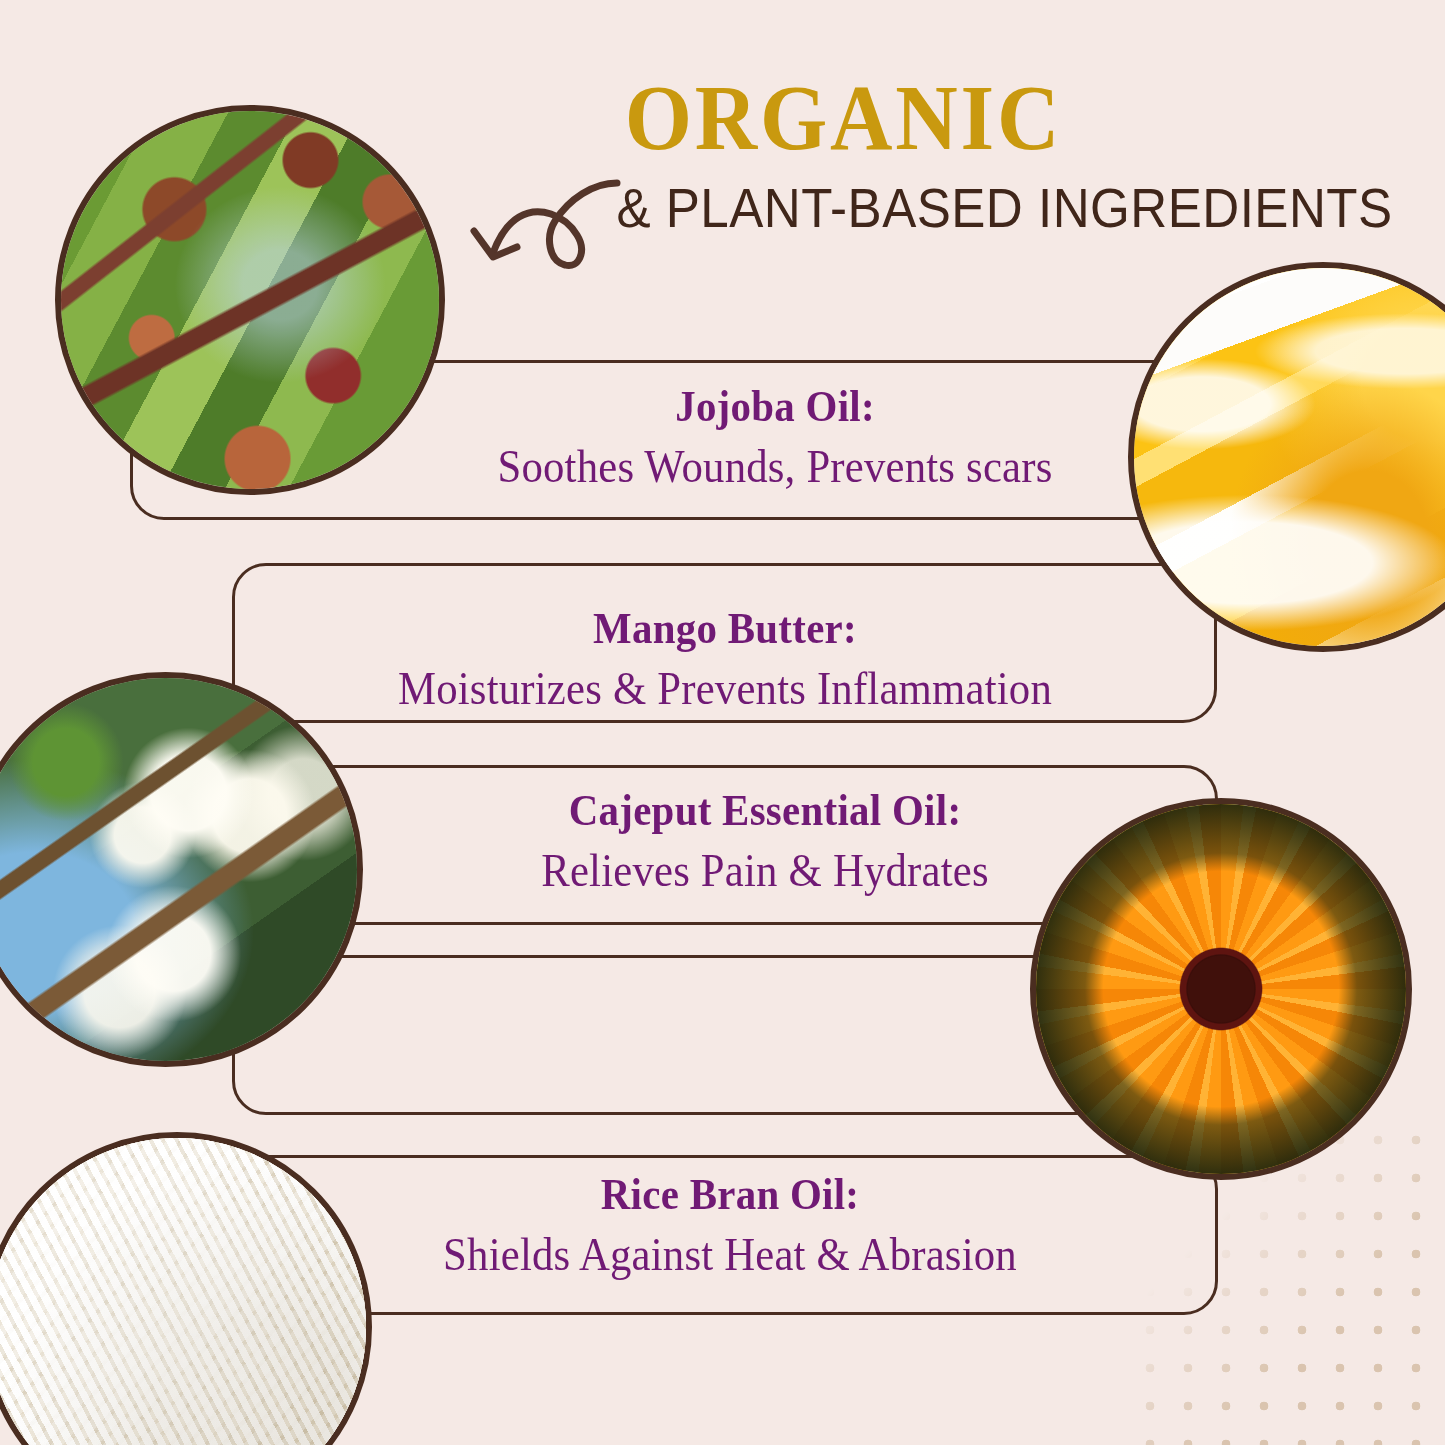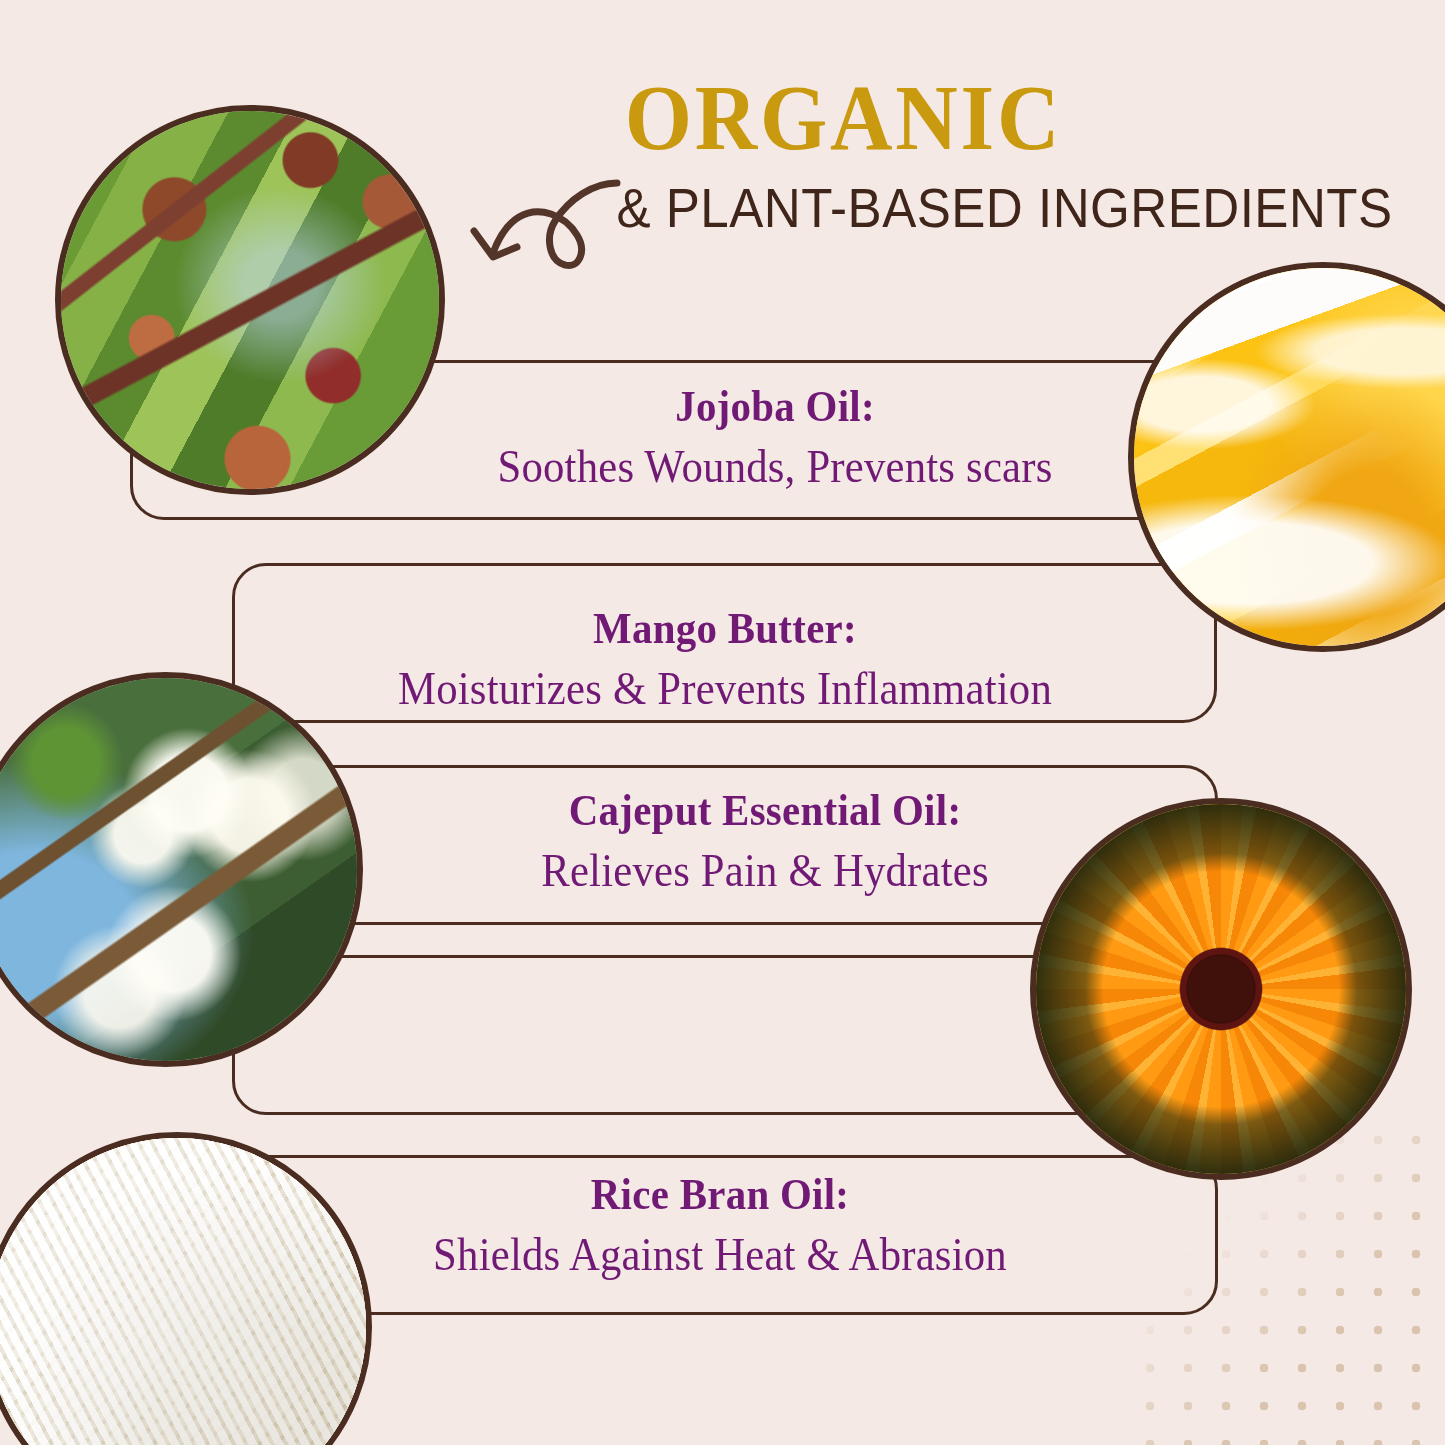--- a/index.html
+++ b/index.html
@@ -234,21 +234,21 @@
     <span class="ttl">Mango Butter:</span>
     <span class="sub">Moisturizes &amp; Prevents Inflammation</span>
   </div>
 
   <div class="label" style="left:310px;top:778px;width:910px;margin-top:8px;">
     <span class="ttl">Cajeput Essential Oil:</span>
     <span class="sub">Relieves Pain &amp; Hydrates</span>
   </div>
 
 
-  <div class="label" style="left:240px;top:1170px;width:960px;">
+  <div class="label" style="left:250px;top:1170px;width:960px;">
     <span class="ttl">Rice Bran Oil:</span>
     <span class="sub">Shields Against Heat &amp; Abrasion</span>
   </div>
 
   <div class="circ" style="left:55px;top:105px;width:390px;height:390px;">
     <div class="ph ph-jojoba"></div>
   </div>
 
   <div class="circ" style="left:1128px;top:262px;width:390px;height:390px;">
     <div class="ph ph-mango"></div>

